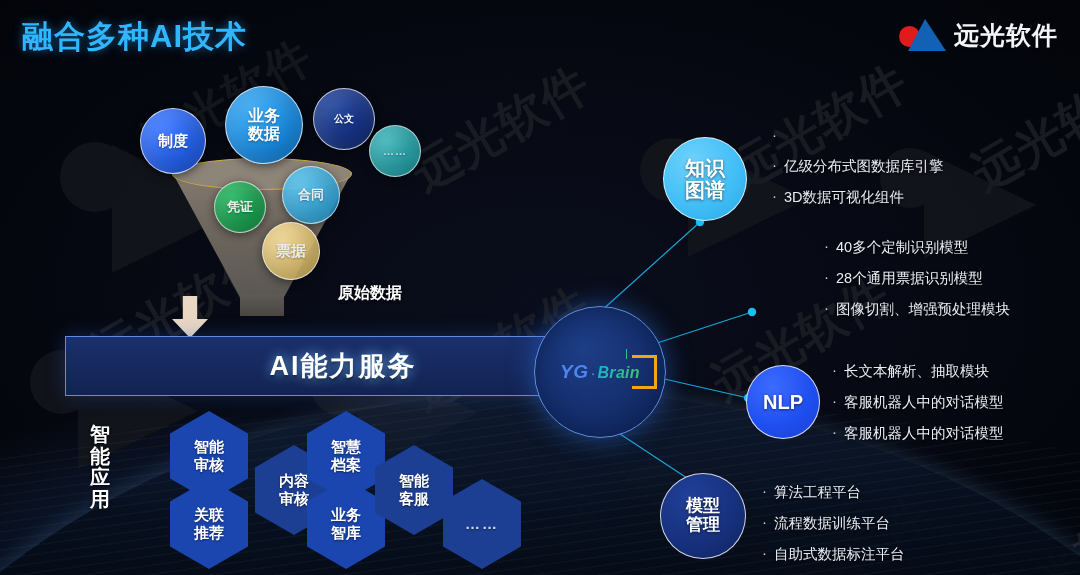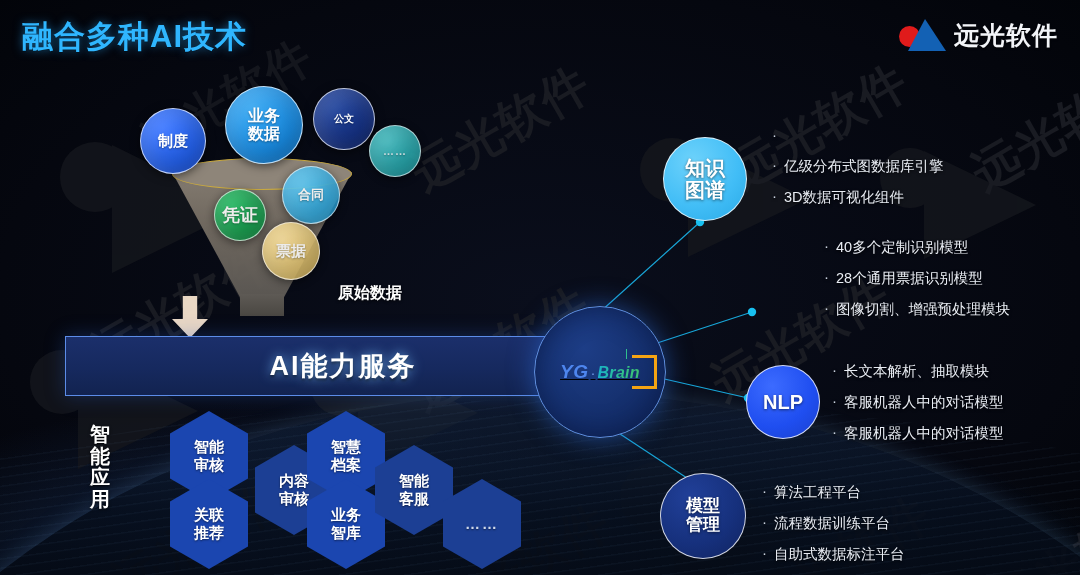--- a/index.html
+++ b/index.html
@@ -147,21 +147,21 @@
 
   
   #hub{
     position:absolute;left:534px;top:306px;width:132px;height:132px;border-radius:50%;
     background:radial-gradient(circle at 38% 32%, #1d3d86 0%, #15306e 55%, #0e2254 100%);
     border:1.5px solid #5f8fe0;
     box-shadow:0 0 26px rgba(45,110,220,.55), inset 0 0 26px rgba(10,25,70,.7);
     box-sizing:border-box;
     display:flex;align-items:center;justify-content:center;
   }
-  #hub .brandwrap{position:relative;display:flex;align-items:baseline;text-decoration:underline;}
+  #hub .brandwrap{position:relative;display:flex;align-items:baseline;}
   #hub .yg{color:#4e86ee;font-size:19px;font-weight:bold;font-style:italic;letter-spacing:.5px;}
   #hub .sep{color:#6f9ae8;font-size:15px;margin:0 2px;}
   #hub .brain{
     font-size:16px;font-weight:bold;font-style:italic;letter-spacing:.3px;
     background:linear-gradient(90deg,#19b3c9 0%,#2fc08e 55%,#3ec36f 100%);
     -webkit-background-clip:text;background-clip:text;color:transparent;
   }
   #hub .bracket{
     position:absolute;right:-17px;top:-6px;width:22px;height:28px;
     border:3px solid #f5a413;border-left:none;
@@ -318,21 +318,21 @@
   </div>
 
   <div class="bubble" style="left:313px;top:88px;width:62px;height:62px;font-size:10px;background:radial-gradient(circle at 35% 30%,#23469e 0%,#17348a 60%,#112668 100%);">
     <span>公文</span>
   </div>
 
   <div class="bubble translucent" style="left:369px;top:125px;width:52px;height:52px;font-size:11px;letter-spacing:1px;color:#e3f6f8;background:radial-gradient(circle at 35% 30%,#4fd4d8 0%,#2bbfc4 60%,#1ea3ab 100%);">
     <span>……</span>
   </div>
 
-  <div class="bubble translucent" style="left:214px;top:189px;width:52px;height:52px;font-size:18px;background:radial-gradient(circle at 35% 30%,#1bc564 0%,#0cab4e 60%,#0a9243 100%);">
+  <div class="bubble translucent" style="left:214px;top:181px;width:52px;height:52px;font-size:13px;background:radial-gradient(circle at 35% 30%,#1bc564 0%,#0cab4e 60%,#0a9243 100%);">
     <span>凭证</span>
   </div>
 
   <div class="bubble translucent" style="left:282px;top:166px;width:58px;height:58px;font-size:13px;background:radial-gradient(circle at 35% 30%,#53c8f8 0%,#2eb6f2 60%,#1d9ed8 100%);">
     <span>合同</span>
   </div>
 
   <div class="bubble translucent" style="left:262px;top:222px;width:58px;height:58px;font-size:15px;color:#fff;background:radial-gradient(circle at 35% 30%,#ffe49a 0%,#f7d578 60%,#e8c35e 100%);">
     <span>票据</span>
   </div>

